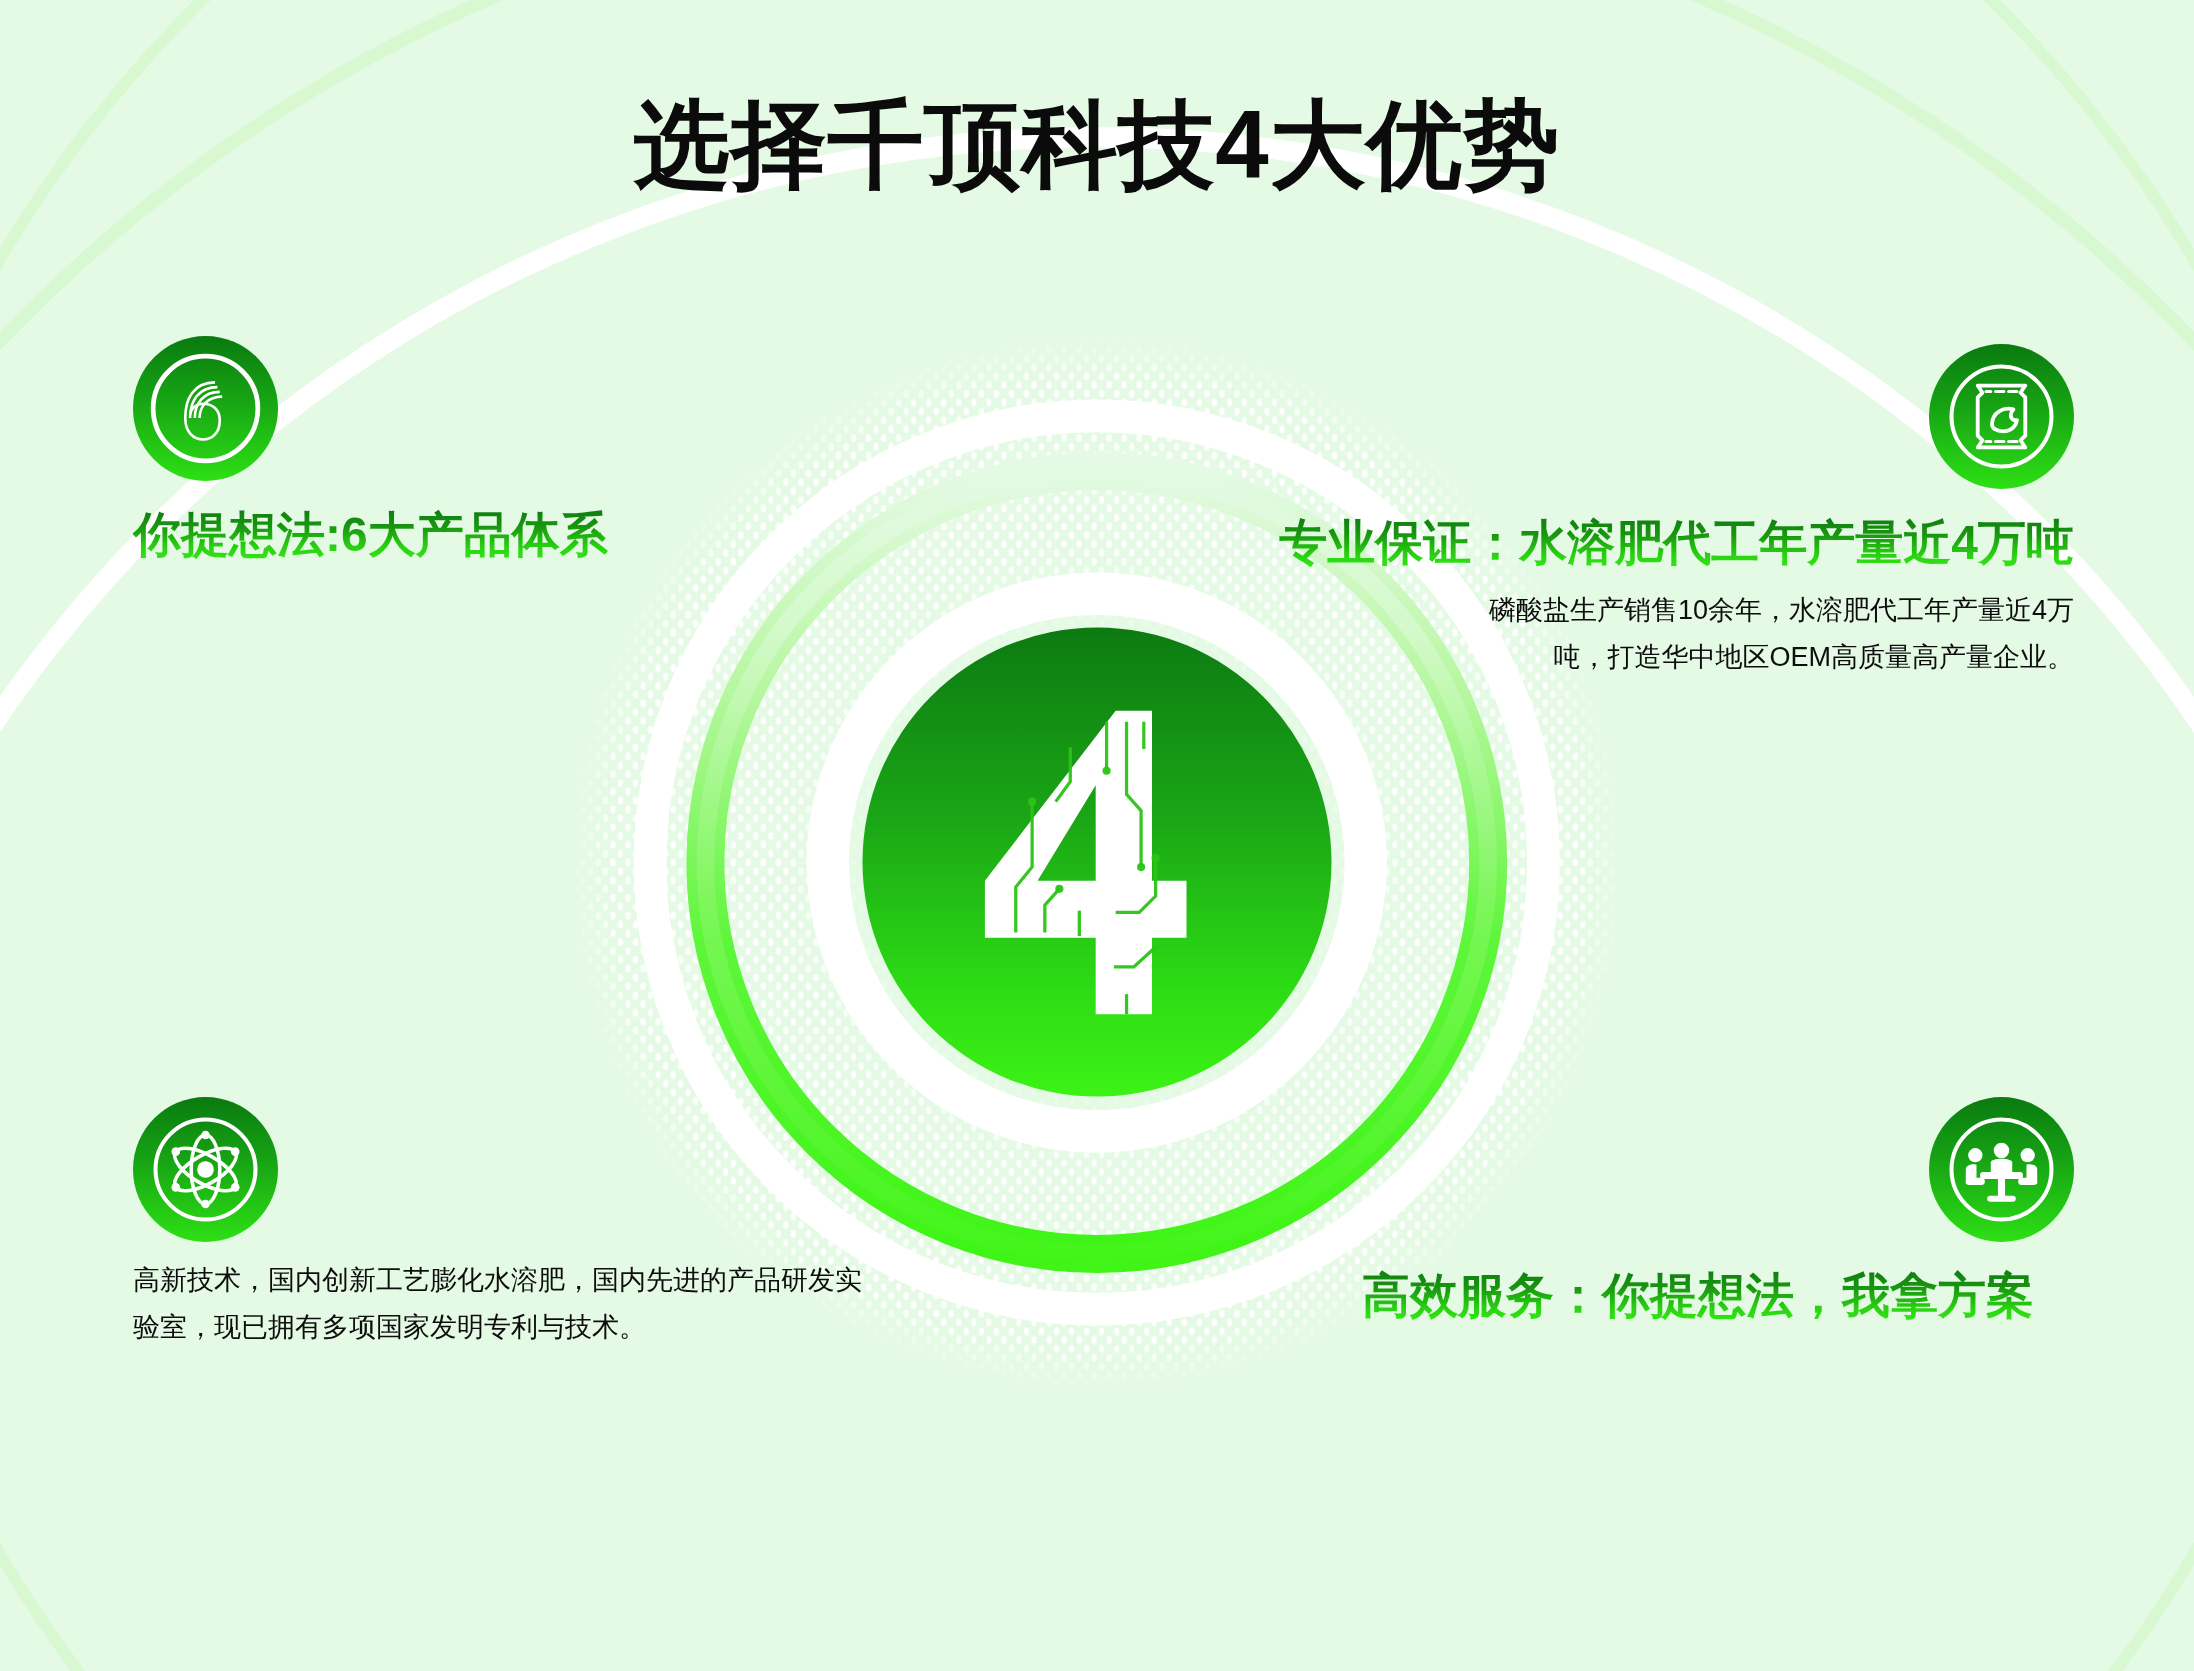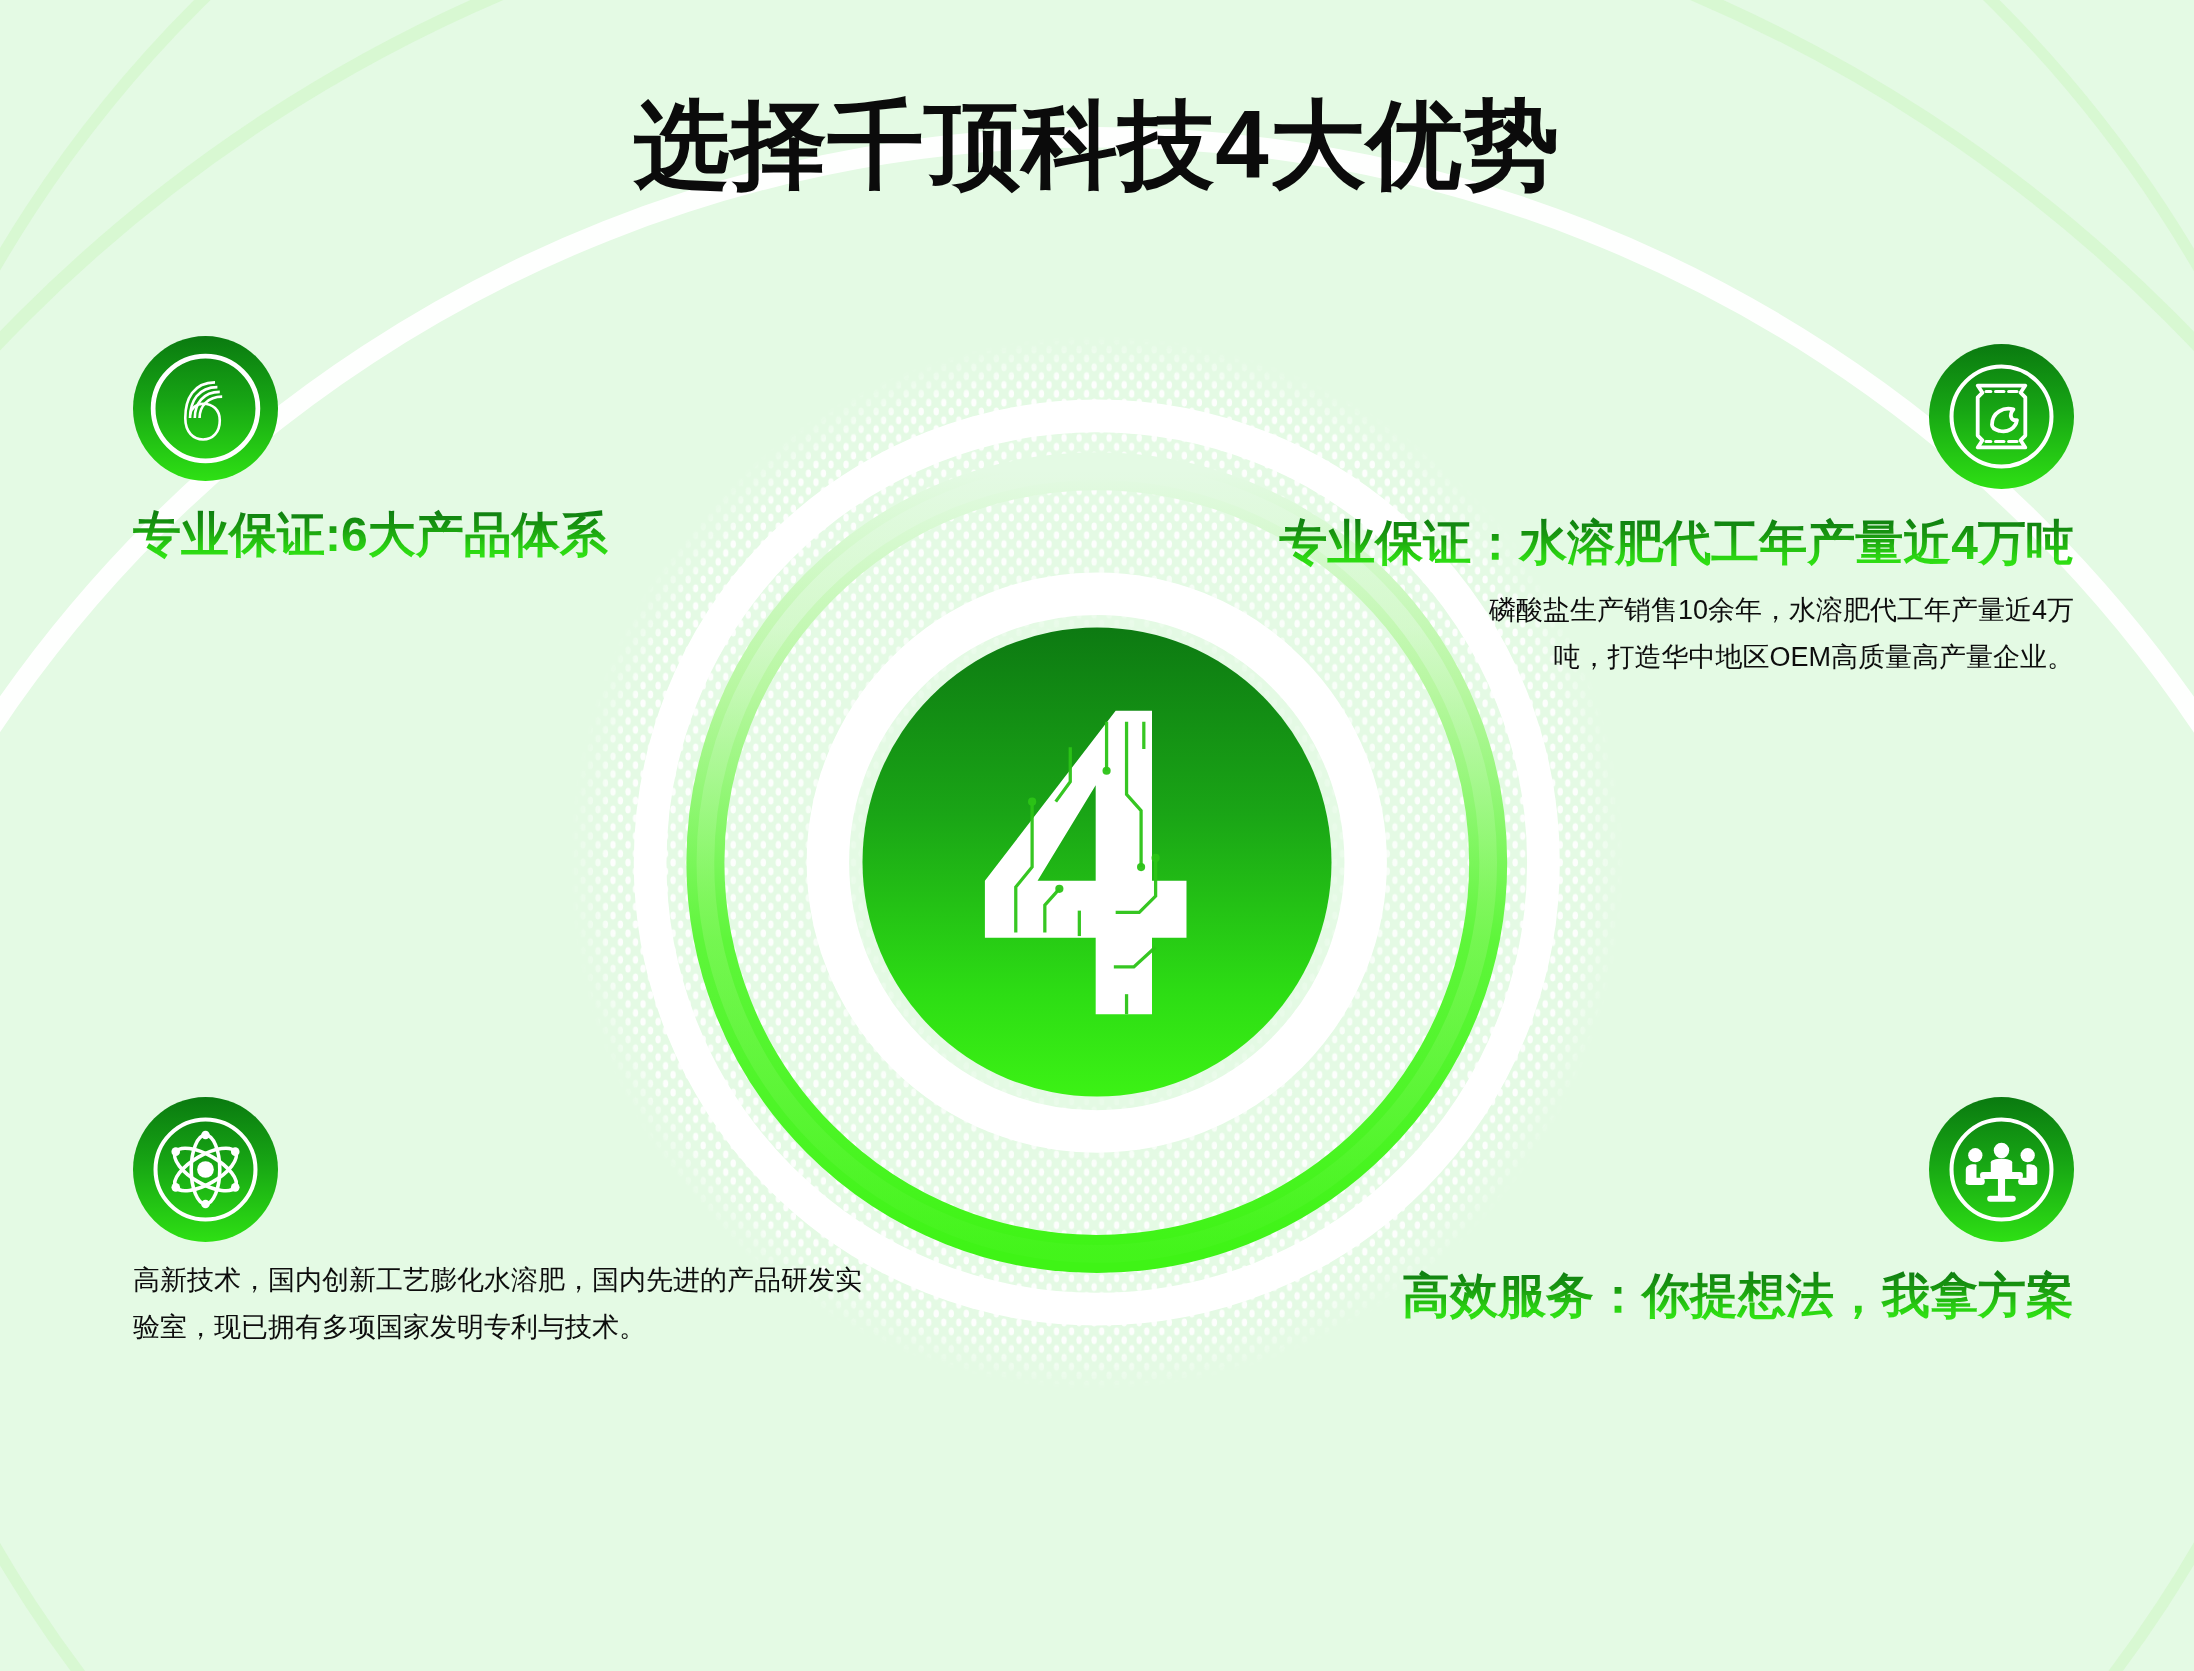--- a/index.html
+++ b/index.html
@@ -40,21 +40,21 @@
     display:flex;align-items:center;justify-content:center;
     z-index:6;
   }
   .center-num svg{width:274px;height:336px;display:block;}
 
   
   .quad{position:absolute;z-index:35;}
   .q-tl{left:133px;top:336px;width:584px;}
   .q-tr{left:1185px;top:344px;width:889px;text-align:right;}
   .q-bl{left:133px;top:1097px;width:752px;}
-  .q-br{left:1322px;top:1097px;width:752px;text-align:right;}
+  .q-br{left:1322px;top:1097px;width:752px;text-align:center;}
 
   .badge{
     width:145px;height:145px;border-radius:50%;
     background:linear-gradient(180deg,#0a7a10 0%,#17a514 45%,#2ee014 100%);
     display:flex;align-items:center;justify-content:center;
     position:relative;
   }
   .q-tr .badge,.q-br .badge{margin-left:auto;}
   .badge svg{width:119px;height:119px;display:block;}
 
@@ -166,21 +166,21 @@
       <svg viewBox="0 0 100 100">
         <circle cx="50" cy="50" r="44" fill="none" stroke="#ffffff" stroke-width="4"></circle>
         <g fill="none" stroke="#ffffff" stroke-width="2.2">
           <path d="M58 28 C40 28 33 42 33 58 C33 70 40 76 48 76 C56 76 62 70 62 60 C62 51 56 46 48 46 C42 46 38 50 37 55"></path>
           <path d="M60 32 C44 32 37 44 37 58"></path>
           <path d="M62 36 C48 36 41 46 41 58"></path>
           <path d="M64 40 C52 40 45 48 45 58"></path>
         </g>
       </svg>
     </div>
-    <div class="heading">专业保证:6大产品体系</div>
+    <div class="heading">你提想法:6大产品体系</div>
   </div>
 
   <div class="quad q-tr">
     <div class="badge">
       <svg viewBox="0 0 100 100">
         <circle cx="50" cy="50" r="42" fill="none" stroke="#ffffff" stroke-width="3.4"></circle>
         <g fill="none" stroke="#ffffff" stroke-width="3.2" stroke-linejoin="round" stroke-linecap="round">
           <path d="M30 24 L34 30 L30 34 L30 66 L34 70 L30 76 L70 76 L66 70 L70 66 L70 34 L66 30 L70 24 Z"></path>
           <line x1="37" y1="29" x2="41" y2="29" stroke-width="2.6"></line>
           <line x1="45" y1="29" x2="52" y2="29" stroke-width="2.6"></line>

